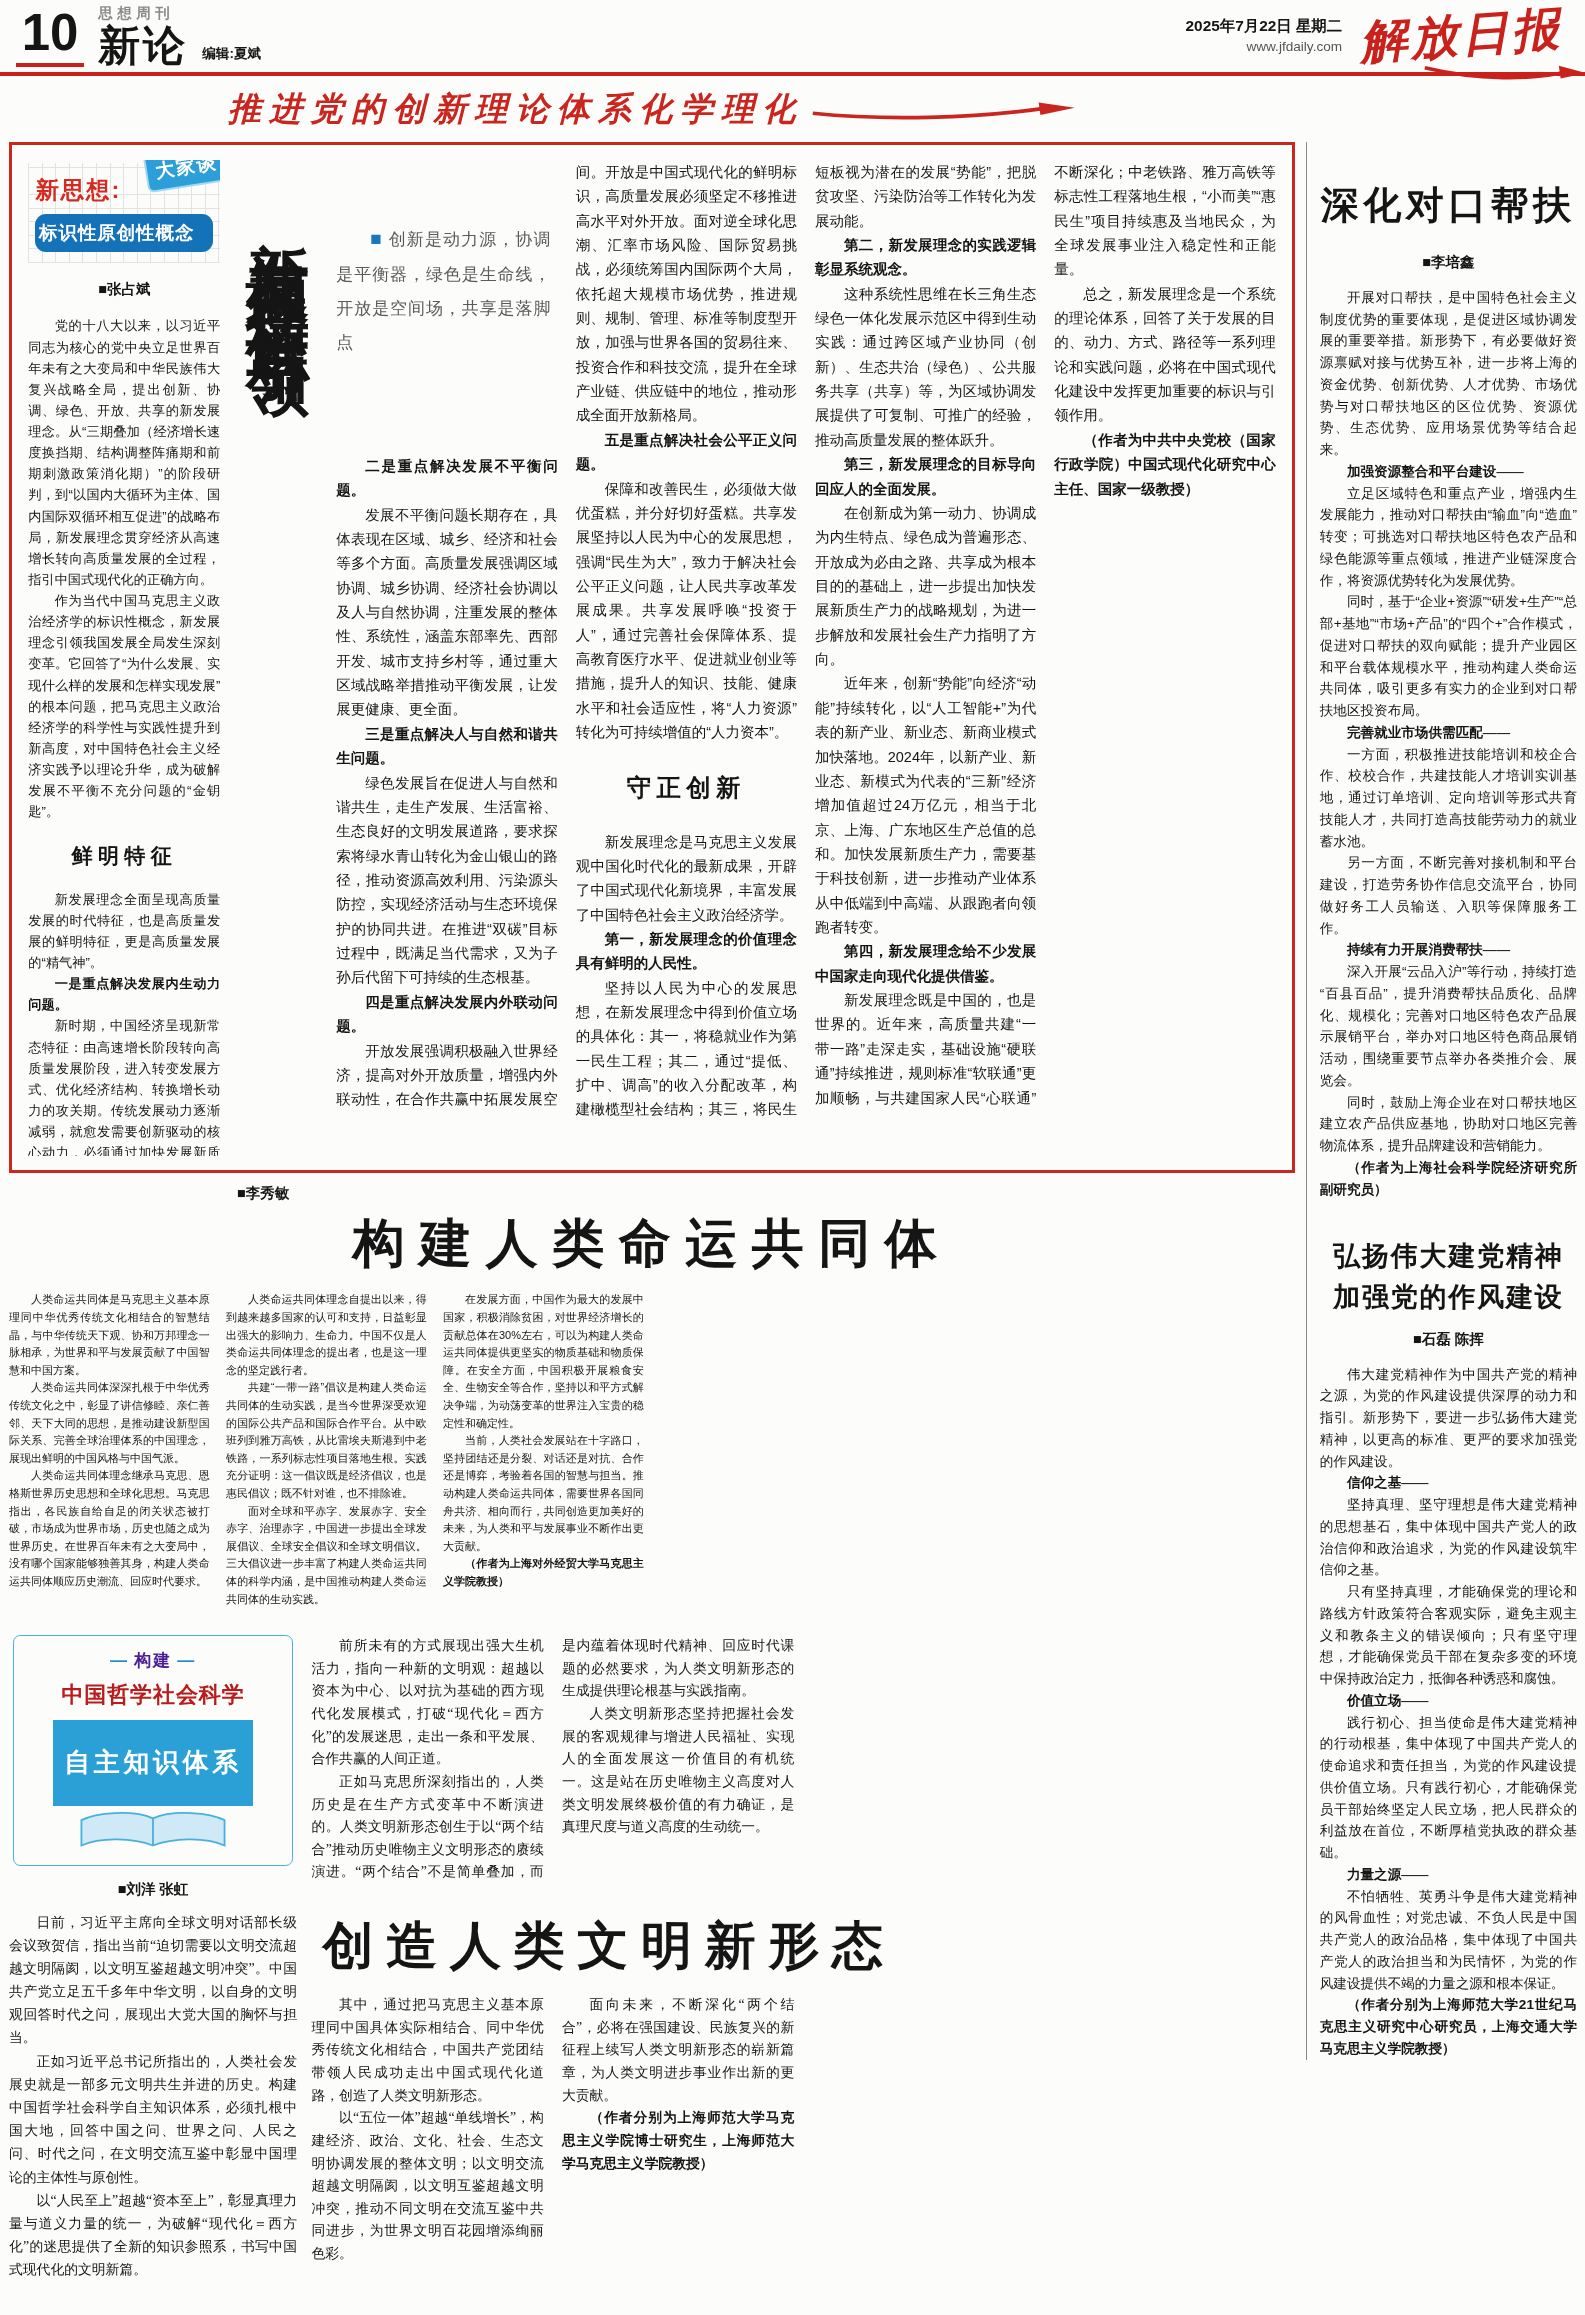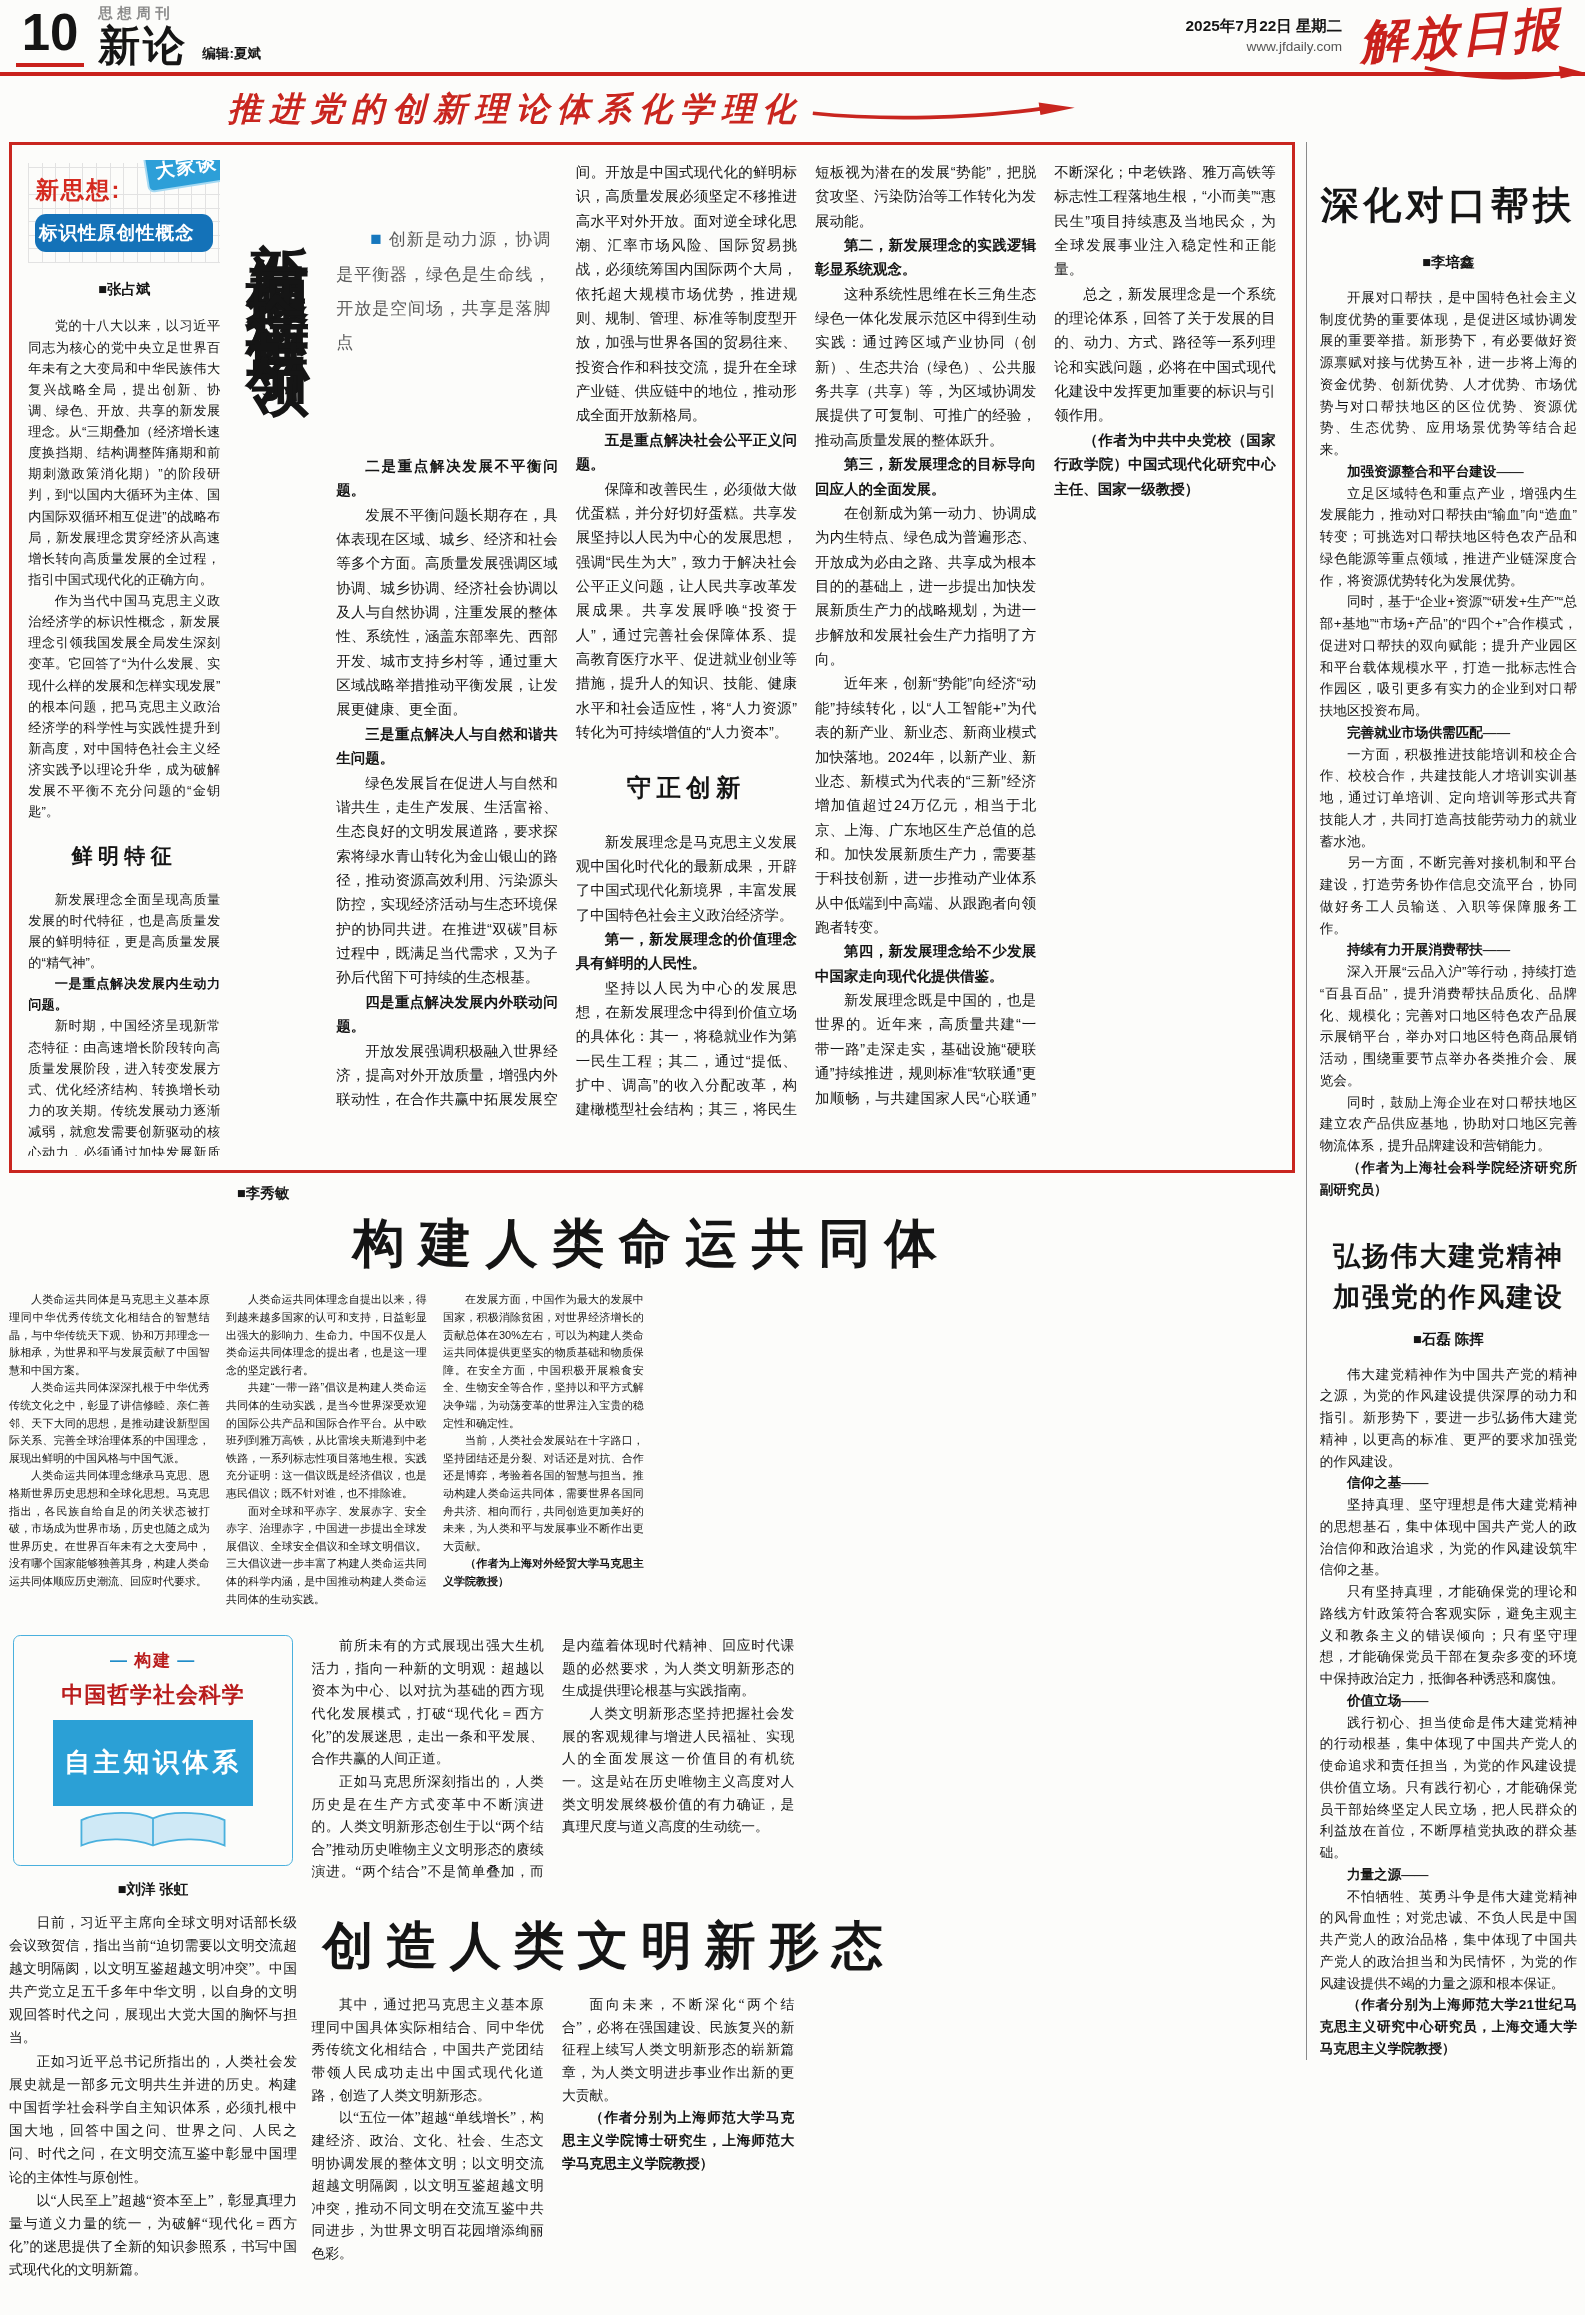--- a/index.html
+++ b/index.html
@@ -55,21 +55,21 @@
   
   .cmn{margin-top:11px;}
   .cmn-byline{font-weight:bold;font-size:14.5px;padding-left:228px;margin:1.8px 0 5.4px;}
   .cmn-title{text-align:center;font-size:52px;font-weight:900;letter-spacing:14.5px;margin:0 0 12.7px;}
   .cmn-body{column-count:6;column-gap:16.3px;column-fill:auto;height:331px;font-size:11px;line-height:1.6;text-align:justify;}
   
   .bottom{display:flex;gap:14.5px;margin-top:12.7px;}
   .kb{width:288px;flex:none;font-family:"Liberation Serif","DejaVu Serif",serif;font-size:13.8px;line-height:1.68;
       text-align:justify;overflow:hidden;height:671px;}
   .kb-logo{border:1.8px solid #49b0dd;border-radius:7.2px;padding:11px 9px 7.2px;text-align:center;margin:0 3.6px 11px;}
-  .kb-l1{color:#b91c1c;font-weight:900;font-size:17px;letter-spacing:1.8px;
+  .kb-l1{color:#4c1d95;font-weight:900;font-size:17px;letter-spacing:1.8px;
          font-family:"Liberation Sans","DejaVu Sans",sans-serif;}
   .kb-l1::before,.kb-l1::after{content:"—";color:#1f8cc8;margin:0 5.4px;}
   .kb-l2{color:#b91c1c;font-weight:900;font-size:22px;letter-spacing:0.9px;margin:1.8px 0 5.4px;
          font-family:"Liberation Sans","DejaVu Sans",sans-serif;}
   .kb-l3{display:inline-block;background:#2ba0d6;color:#fff;font-weight:900;font-size:26px;
          padding:21px 11px;letter-spacing:3.6px;font-family:"Liberation Sans","DejaVu Sans",sans-serif;}
   .kb-book{margin-top:5.4px;}
   .kb .byline{margin:9px 0;}
   .cv{flex:1;font-family:"Liberation Serif","DejaVu Serif",serif;}
   .cv-top{column-count:4;column-gap:18px;column-fill:auto;height:261px;font-size:13.8px;line-height:1.64;text-align:justify;}
@@ -233,21 +233,21 @@
     </div>
 
     <aside class="rail">
       <section>
         <h2 class="rail-h1">深化对口帮扶</h2>
         <div class="rail-byline">■李培鑫</div>
         <div class="rail-body">
             <p class="para p">开展对口帮扶，是中国特色社会主义制度优势的重要体现，是促进区域协调发展的重要举措。新形势下，有必要做好资源禀赋对接与优势互补，进一步将上海的资金优势、创新优势、人才优势、市场优势与对口帮扶地区的区位优势、资源优势、生态优势、应用场景优势等结合起来。</p>
             <p class="para sub">加强资源整合和平台建设——</p>
             <p class="para p">立足区域特色和重点产业，增强内生发展能力，推动对口帮扶由“输血”向“造血”转变；可挑选对口帮扶地区特色农产品和绿色能源等重点领域，推进产业链深度合作，将资源优势转化为发展优势。</p>
-            <p class="para p">同时，基于“企业+资源”“研发+生产”“总部+基地”“市场+产品”的“四个+”合作模式，促进对口帮扶的双向赋能；提升产业园区和平台载体规模水平，打造一批标志性合作园区，吸引更多有实力的企业到对口帮扶地区投资布局。</p>
+            <p class="para p">同时，基于“企业+资源”“研发+生产”“总部+基地”“市场+产品”的“四个+”合作模式，促进对口帮扶的双向赋能；提升产业园区和平台载体规模水平，推动构建人类命运共同体，吸引更多有实力的企业到对口帮扶地区投资布局。</p>
             <p class="para sub">完善就业市场供需匹配——</p>
             <p class="para p">一方面，积极推进技能培训和校企合作、校校合作，共建技能人才培训实训基地，通过订单培训、定向培训等形式共育技能人才，共同打造高技能劳动力的就业蓄水池。</p>
             <p class="para p">另一方面，不断完善对接机制和平台建设，打造劳务协作信息交流平台，协同做好务工人员输送、入职等保障服务工作。</p>
             <p class="para sub">持续有力开展消费帮扶——</p>
             <p class="para p">深入开展“云品入沪”等行动，持续打造“百县百品”，提升消费帮扶品质化、品牌化、规模化；完善对口地区特色农产品展示展销平台，举办对口地区特色商品展销活动，围绕重要节点举办各类推介会、展览会。</p>
             <p class="para p">同时，鼓励上海企业在对口帮扶地区建立农产品供应基地，协助对口地区完善物流体系，提升品牌建设和营销能力。</p>
             <p class="para author">（作者为上海社会科学院经济研究所副研究员）</p>
           </div>
       </section>
 

